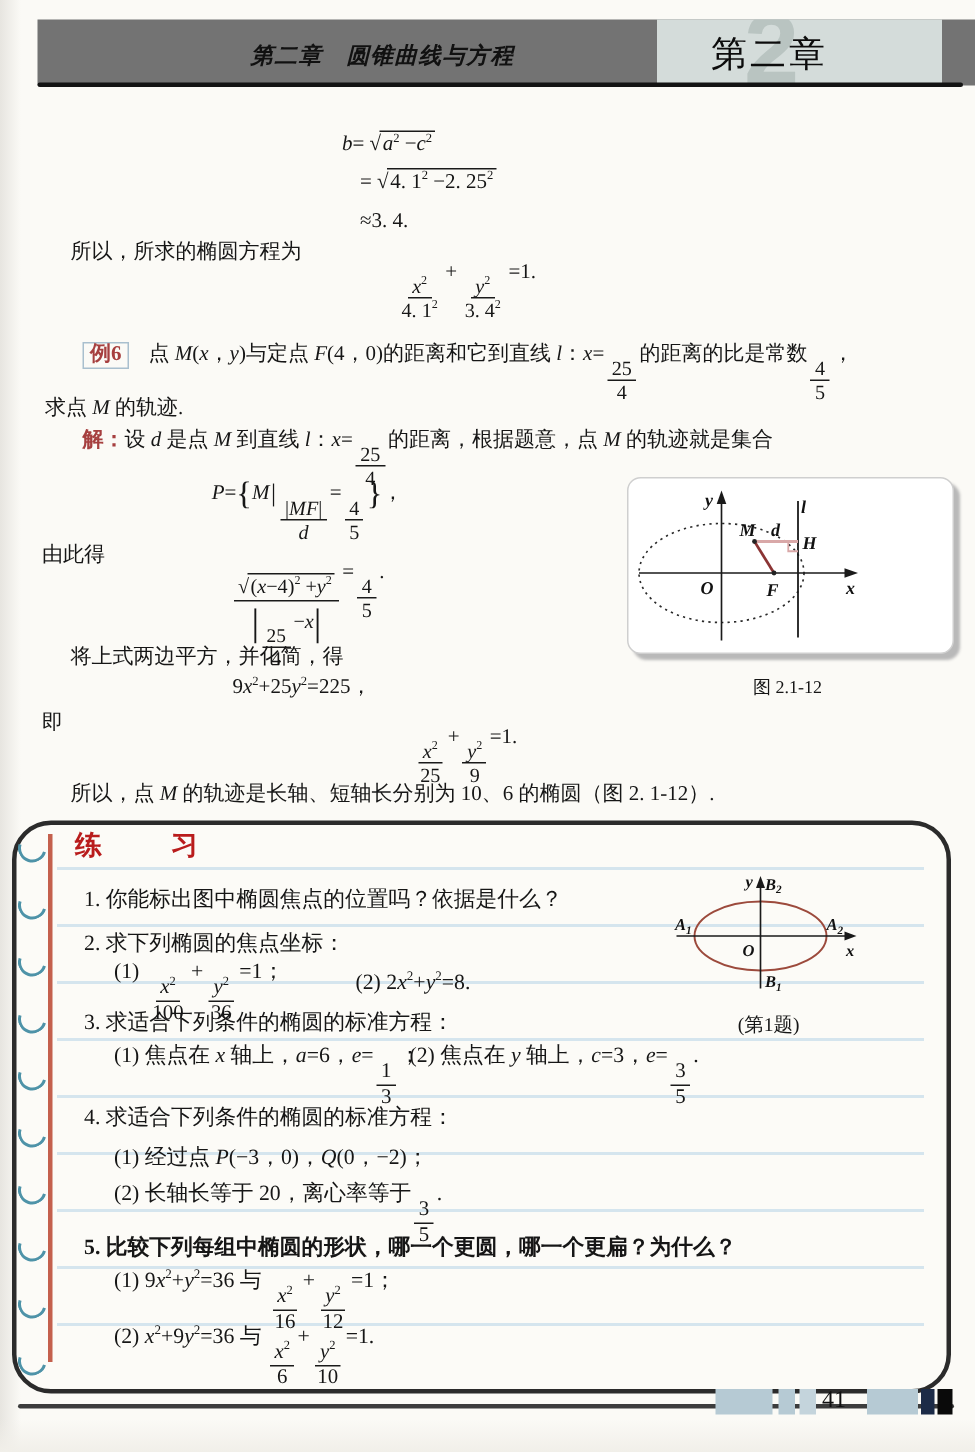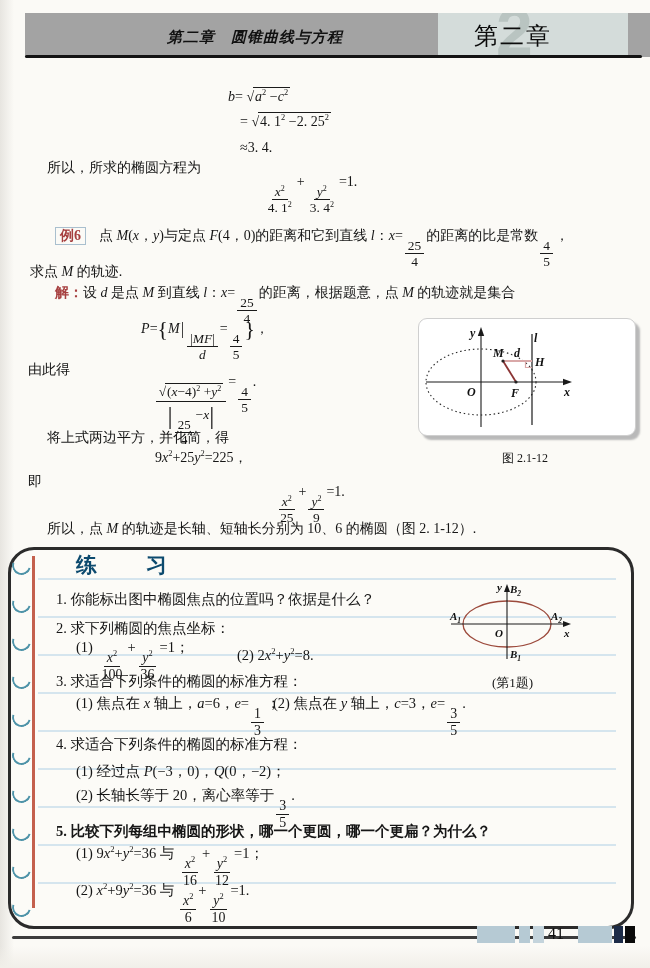--- a/index.html
+++ b/index.html
@@ -5,21 +5,21 @@
   html,body{margin:0;padding:0;background:#d8d8d8;}
   .page{position:relative;width:650px;height:968px;background:#fbfaf6;overflow:hidden;
         font-family:"Liberation Serif","DejaVu Serif",serif;color:#161616;}
   .abs{position:absolute;}
   .nowrap{white-space:nowrap;}
   .center{text-align:center;}
   
   .edge-l{left:0;top:0;width:14px;height:100%;background:linear-gradient(90deg,#e7e5e0,rgba(251,250,246,0));}
   .edge-b{left:0;top:946px;width:100%;height:22px;background:linear-gradient(180deg,rgba(251,250,246,0),#f1efe9);}
   
-  .band{left:25px;top:13px;width:625px;height:44px;background:#a3a3a3;}
+  .band{left:25px;top:13px;width:625px;height:44px;background:#737373;}
   .band-light{position:absolute;left:413px;top:0;width:190px;height:44px;background:#d4dcda;overflow:hidden;}
   .band-num{position:absolute;left:58px;top:-14px;font-size:66px;font-weight:bold;color:#b9c4c1;
             font-family:"Liberation Sans","DejaVu Sans",sans-serif;line-height:1;}
   .band-badge{position:absolute;left:36px;top:7px;font-size:24px;font-weight:400;color:#0c0c0c;letter-spacing:2px;}
   .band-title{position:absolute;left:142px;top:15px;font-size:15px;font-weight:bold;font-style:italic;letter-spacing:1px;color:#111;}
   .band-underline{left:25px;top:55px;width:617px;height:3px;background:#131313;border-radius:2px;}
   
   .m{font-size:14px;}
   sup{font-size:0.6em;vertical-align:super;line-height:0;}
   i{font-style:italic;}
@@ -40,21 +40,21 @@
   .figcap{font-size:12px;}
   
   .exbox{left:8px;top:547px;width:620px;height:376px;background:#fcfbf7;border:3px solid #2b2b2b;border-radius:26px;}
   .exshadow{left:12px;top:936px;width:624px;height:3px;background:#3c3c3c;border-radius:3px;}
   .rules{left:38px;top:560px;width:578px;height:350px;
          background:repeating-linear-gradient(180deg,rgba(0,0,0,0) 0 18px,#d5e5ee 18px 20px,rgba(0,0,0,0) 20px 38px);}
   .ring{position:absolute;left:12px;width:15px;height:15px;border-radius:50%;
         border:2.6px solid #4e93a8;border-top-color:transparent;border-right-color:transparent;
         transform:rotate(-28deg);}
   .redline{left:32px;top:556px;width:2.5px;height:352px;background:#c4604d;}
-  .extitle{left:76px;top:551px;font-size:21px;font-weight:900;letter-spacing:14px;color:#0c4a6e;
+  .extitle{left:50px;top:551px;font-size:18px;font-weight:900;letter-spacing:14px;color:#b91c1c;
            font-family:"Liberation Sans","DejaVu Sans",sans-serif;}
   .ex-t{font-size:14.5px;}
   
   .f-rect{position:absolute;top:926px;height:17px;}
   .pageno{left:548px;top:925px;font-size:16px;color:#101010;}
 </style>
 </head>
 <body>
 
 <div class="page">

